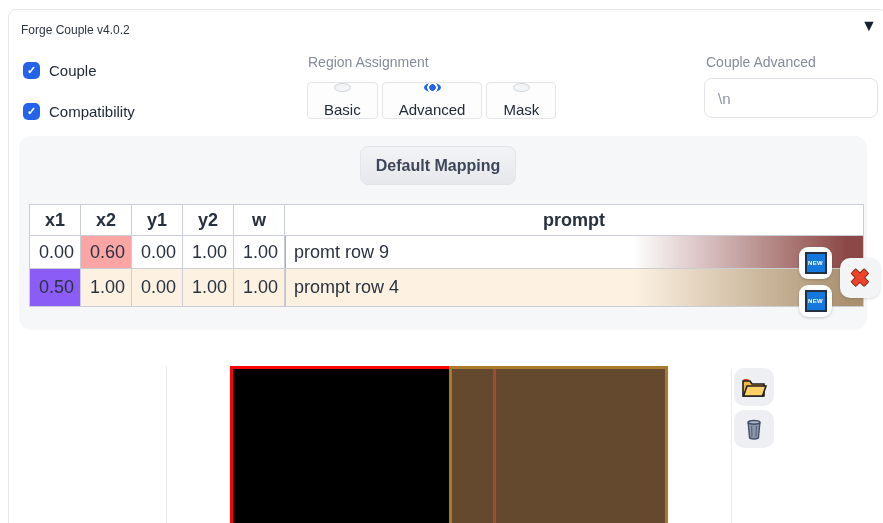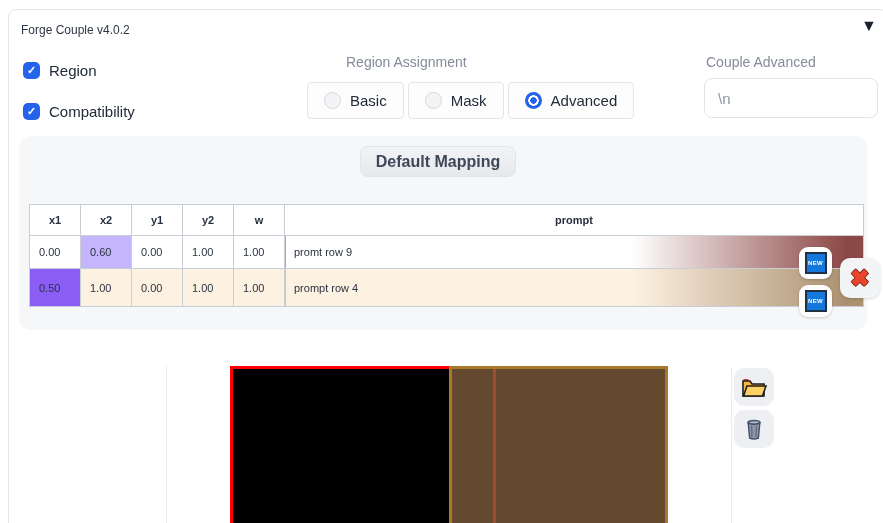--- a/index.html
+++ b/index.html
@@ -16,49 +16,49 @@
   
   .chk-row { position:absolute; left:14px; display:flex; align-items:center; gap:9px; cursor:pointer; }
   .chk-row.enable { top:52px; }
   .chk-row.compat { top:93px; }
   .chk-box { width:17px; height:17px; border-radius:5px; background:#2563eb;
     display:flex; align-items:center; justify-content:center;
     color:#ffffff; font-size:11px; font-weight:bold; line-height:1; }
   .chk-label { font-size:15px; color:#222b38; }
 
   
-  .ra-label { position:absolute; left:299px; top:44px; font-size:14px; color:#848b99;margin-left:38px; }
+  .ra-label { position:absolute; left:299px; top:44px; font-size:14px; color:#848b99; }
   .radio-row { position:absolute; left:298px; top:72px; display:flex; gap:4px; }
   .radio-opt { height:37px; display:flex; align-items:center; gap:9px; padding:0 16px;
-    background:#fdfdfe; border:1px solid #e3e5e9; border-radius:4px; cursor:pointer; }
+    background:#fdfdfe; border:1px solid #e3e5e9; border-radius:4px; cursor:pointer;flex-direction:column; }
   .radio-circle { width:17px; height:17px; border-radius:50%;
     background:#f3f4f6; border:1px solid #d4d7dd; }
   .radio-circle.on { border:none;
     background:radial-gradient(circle, #2563eb 0 3px, #ffffff 3.5px 5px, #2563eb 5.5px 100%); }
   .radio-text { font-size:15px; color:#222b38; }
 
   
   .cs-label { position:absolute; left:697px; top:44px; font-size:14px; color:#848b99; }
   .cs-input { position:absolute; left:695px; top:68px; width:174px; height:40px;
     background:#ffffff; border:1px solid #e1e3e8; border-radius:8px;
     font-family:"Liberation Sans",sans-serif; font-size:15px; color:#8e96a3; padding:0 13px; }
 
   
   .panel { position:absolute; left:10px; top:126px; width:848px; height:194px;
     background:#f6f7f9; border-radius:12px; }
 
-  .default-btn { position:absolute; left:351px; top:136px; width:156px; height:31px;
+  .default-btn { position:absolute; left:351px; top:136px; width:156px; height:39px;
     background:linear-gradient(to bottom,#f2f3f5,#e6e8ec); border:1px solid #e2e4e9;
     border-radius:8px; font-family:"Liberation Sans",sans-serif;
     font-size:16px; font-weight:bold; color:#3d4759; cursor:pointer; }
 
   
   table.map { position:absolute; left:20px; top:194px; width:835px;
     border-collapse:collapse; table-layout:fixed; background:#ffffff;
-    font-size:11px; }
+    font-size:18px; }
   table.map th, table.map td { border:1px solid #c9cdd5; overflow:hidden; white-space:nowrap; }
   table.map th { height:31px; font-weight:bold; text-align:center; color:#27303f; background:#ffffff; }
   table.map td { height:33px; padding-left:9px; text-align:left; color:#2a3240; }
   tr.row-1 td { height:38px; }
   col.c-num { width:51px; }
 
   
   .mini-btn { position:absolute; width:33px; height:32px; background:#fdfdfe;
     border:none; border-radius:9px; box-shadow:0 1px 3px rgba(0,0,0,.18);
     display:flex; align-items:center; justify-content:center; cursor:pointer; }
@@ -97,40 +97,40 @@
 
 <div class="card">
 
   <div class="accordion-header">
     <div class="card-title">Forge Couple v4.0.2</div>
     <div class="caret">▼</div>
   </div>
 
   <div class="chk-row enable">
     <span class="chk-box">✓</span>
-    <span class="chk-label">Region</span>
+    <span class="chk-label">Couple</span>
   </div>
   <div class="chk-row compat">
     <span class="chk-box">✓</span>
     <span class="chk-label">Compatibility</span>
   </div>
 
   <div class="ra-label">Region Assignment</div>
   <div class="radio-row">
     <div class="radio-opt">
       <span class="radio-circle"></span>
       <span class="radio-text">Basic</span>
     </div>
     <div class="radio-opt">
+      <span class="radio-circle on"></span>
+      <span class="radio-text">Advanced</span>
+    </div>
+    <div class="radio-opt">
       <span class="radio-circle"></span>
       <span class="radio-text">Mask</span>
-    </div>
-    <div class="radio-opt">
-      <span class="radio-circle on"></span>
-      <span class="radio-text">Advanced</span>
     </div>
   </div>
 
   <div class="cs-label">Couple Advanced</div>
   <input class="cs-input" type="text" value="\n" style="">
 
   <div class="panel"></div>
 
   <button class="default-btn">Default Mapping</button>
 
@@ -147,21 +147,21 @@
         <tr>
       <th>x1</th>
       <th>x2</th>
       <th>y1</th>
       <th>y2</th>
       <th>w</th>
       <th>prompt</th>
     </tr>
     <tr class="row-0">
       <td style="background: rgb(255, 255, 255);">0.00</td>
-      <td style="background: #c4b5fd;">0.60</td>
+      <td style="background: #fca5a5;">0.60</td>
       <td style="background: rgb(255, 255, 255);">0.00</td>
       <td style="background: rgb(255, 255, 255);">1.00</td>
       <td style="background: rgb(255, 255, 255);">1.00</td>
       <td class="prompt-cell" style="background: linear-gradient(90deg, rgba(255, 255, 255, 0) 60%, rgb(140, 72, 70) 97%) rgb(255, 255, 255);">promt row 9</td>
     </tr>
     <tr class="row-1">
       <td style="background: #8b5cf6;">0.50</td>
       <td style="background: rgb(253, 242, 226);">1.00</td>
       <td style="background: rgb(253, 242, 226);">0.00</td>
       <td style="background: rgb(253, 242, 226);">1.00</td>

